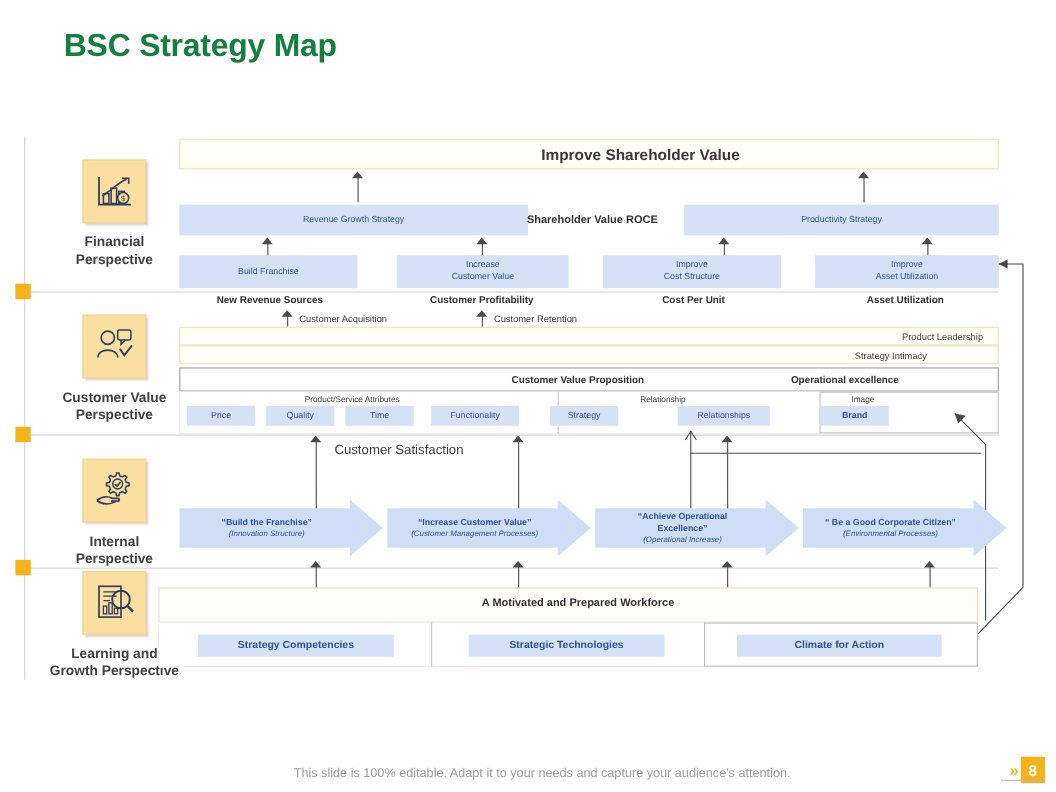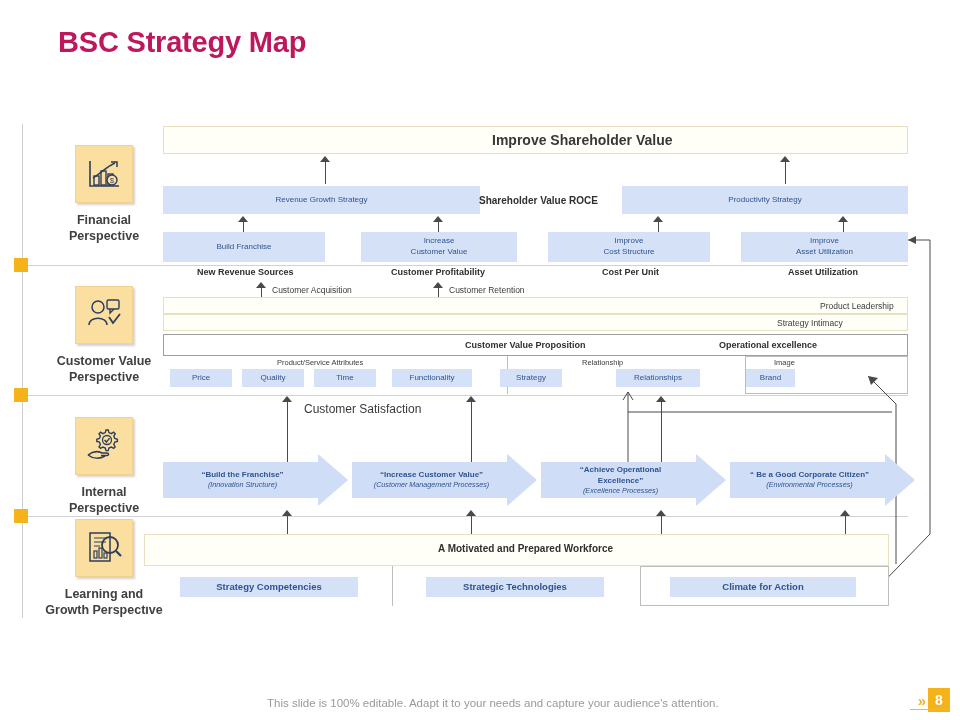--- a/index.html
+++ b/index.html
@@ -6,21 +6,21 @@
   body{
     width:960px;height:720px;background:#ffffff;
     font-family:"Liberation Sans", sans-serif;
     color:#3b3b3b;position:relative;overflow:hidden;
   }
   .slide{position:absolute;inset:0;}
 
   
   .title{
     position:absolute;left:58px;top:26px;
-    font-size:29px;font-weight:bold;color:#be185d;
+    font-size:29px;font-weight:bold;color:#15803d;
     letter-spacing:-0.2px;
   }
 
   
   .frame{
     position:absolute;left:22px;top:124px;width:886px;height:494px;
   }
   .vline{
     position:absolute;left:0px;top:0px;width:1px;height:494px;background:#cfcfcf;
   }
@@ -269,21 +269,21 @@
       </div>
     <div class="bluebox" style="left:370px;top:245px;width:80px;height:18px;">
         <span>Functionality</span>
       </div>
     <div class="bluebox" style="left:478px;top:245px;width:62px;height:18px;">
         <span>Strategy</span>
       </div>
     <div class="bluebox" style="left:594px;top:245px;width:84px;height:18px;">
         <span>Relationships</span>
       </div>
-    <div class="bluebox" style="left:724px;top:245px;width:49px;height:18px;">
+    <div class="bluebox" style="left:724px;top:245px;width:62px;height:18px;font-weight:bold;">
         <span>Brand</span>
       </div>
 
     <div class="plainlabel" style="left:282px;top:278px;font-size:12px;color:#3a3a3a;">Customer Satisfaction</div>
 
     <div class="arrow-up" style="left:260px;top:272px;height:79px;">
         <div class="head"></div>
         <div class="shaft"></div>
       </div>
     <div class="arrow-up" style="left:444px;top:272px;height:79px;">
@@ -328,21 +328,21 @@
       </div>
     </div>
 
     <div class="chev" style="left:519px;top:330px;width:185px;height:52px;">
       <svg width="185" height="52" viewBox="0 0 185 52">
         <polygon points="0,8 155,8 155,0 185,26 155,52 155,44 0,44" fill="#cfdef6"></polygon>
       </svg>
       <div class="txt">
         <span class="t1" style="white-space:pre-line;">“Achieve Operational
 Excellence”</span>
-        <span class="t2">(Excellence Processes)</span>
+        <span class="t2">(Operational Increase)</span>
       </div>
     </div>
 
     <div class="chev" style="left:708px;top:330px;width:185px;height:52px;">
       <svg width="185" height="52" viewBox="0 0 185 52">
         <polygon points="0,8 155,8 155,0 185,26 155,52 155,44 0,44" fill="#cfdef6"></polygon>
       </svg>
       <div class="txt">
         <span class="t1">“ Be a Good Corporate Citizen”</span>
         <span class="t2">(Environmental Processes)</span>

